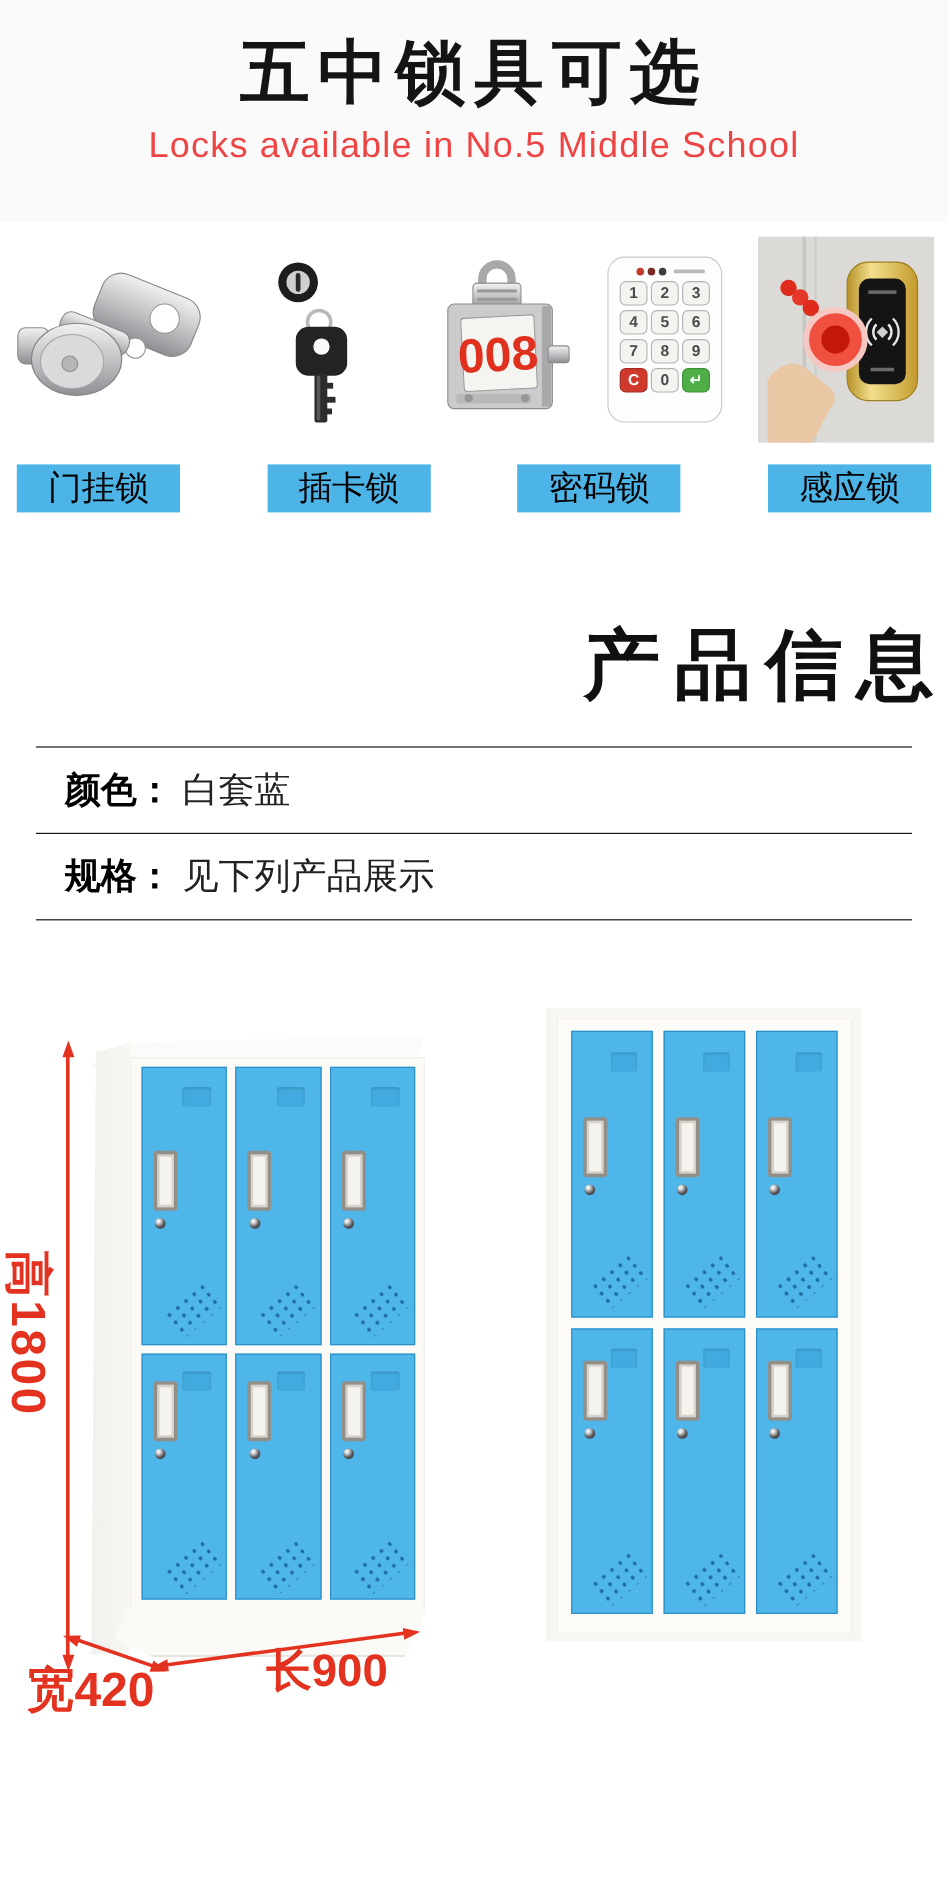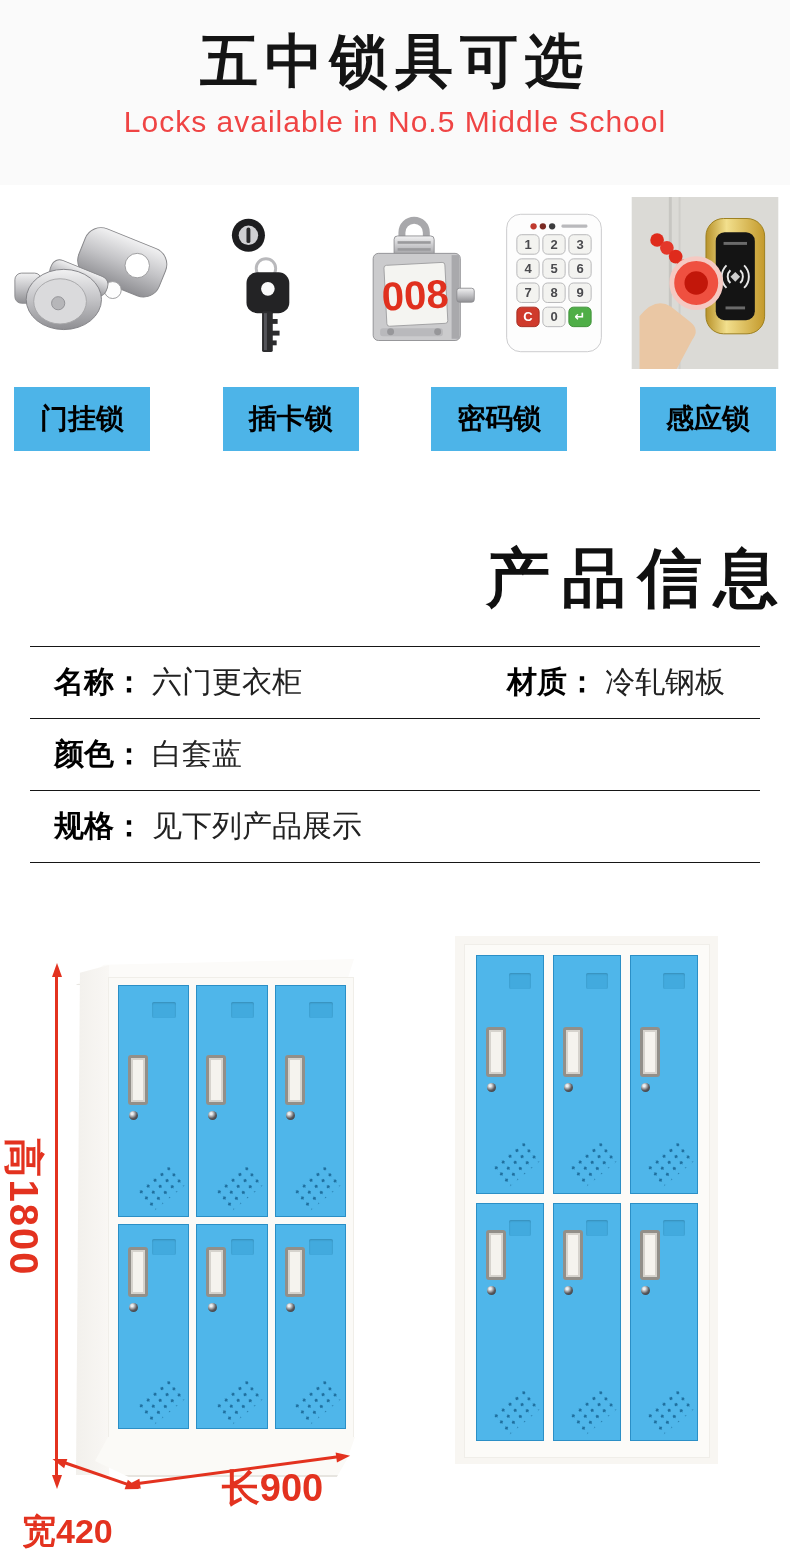--- a/index.html
+++ b/index.html
@@ -10,22 +10,22 @@
   
   .header{height:185px;background:#fafafa;text-align:center;}
   .page-title{padding-top:28px;font-size:58px;font-weight:900;letter-spacing:7px;color:#141414;line-height:1.15;}
   .page-subtitle{margin-top:10px;font-size:30px;color:#ef4444;letter-spacing:1px;}
   
   .lock-strip{height:196px;background:#fff;display:flex;align-items:center;justify-content:space-between;padding:0 10px;}
   .lock-photo{display:flex;align-items:center;justify-content:center;}
   
   .lock-labels{display:flex;justify-content:space-between;padding:6px 14px 0 14px;}
   .lock-label{
-    width:136px;height:64px;background:#4db4e8;border:none;border-radius:0;
-    font-family:inherit;font-size:28px;font-weight:700;color:#000;
+    width:136px;height:40px;background:#4db4e8;border:none;border-radius:0;
+    font-family:inherit;font-size:28px;font-weight:400;color:#000;
     display:flex;align-items:center;justify-content:center;cursor:pointer;
   }
   
   .pi-title{margin-top:84px;text-align:right;font-size:64px;font-weight:900;letter-spacing:12px;color:#101010;}
   .info-table{margin:24px 30px 0 30px;border-top:1px solid #161616;}
   .info-row{display:flex;align-items:center;border-bottom:1px solid #161616;padding:15px 0 15px 24px;font-size:30px;}
   .info-cell{display:flex;align-items:baseline;}
   .info-cell.c0{width:453px;flex:none;}
   .info-label{font-weight:700;color:#000;}
   .info-value{color:#222;margin-left:8px;}
@@ -55,21 +55,21 @@
   .door .keyhole{position:absolute;left:15%;top:calc(30% + 56px);width:9px;height:9px;border-radius:50%;
     background:radial-gradient(circle at 35% 30%,#eceff1 12%,#5a5a5e 55%,#2f2f33);}
   .door.lower .handle{top:11%;}
   .door.lower .keyhole{top:calc(11% + 56px);}
   .door .vents{position:absolute;right:11%;bottom:6%;width:42px;height:27px;transform:rotate(-40deg);
     background-image:radial-gradient(circle,#1f6f9e 1.4px,transparent 1.8px);background-size:9px 8px;}
   
   .dim-red{color:#e3321f;font-weight:700;}
   .dim-height-label{left:-55px;top:295px;width:170px;height:42px;font-size:40px;text-align:center;
     transform:rotate(90deg);letter-spacing:2px;}
-  .dim-width-label{left:22px;top:618px;font-size:34px;}
+  .dim-width-label{left:22px;top:586px;font-size:40px;}
   .dim-length-label{left:205px;top:572px;width:135px;text-align:center;font-size:38px;}
   .dim-v{left:55px;top:85px;width:3px;height:500px;background:#e3321f;}
   .dim-v::before{content:'';position:absolute;top:-13px;left:50%;transform:translateX(-50%);
     border:solid transparent;border-width:0 5px 14px 5px;border-bottom-color:#e3321f;}
   .dim-v::after{content:'';position:absolute;bottom:-13px;left:50%;transform:translateX(-50%);
     border:solid transparent;border-width:14px 5px 0 5px;border-top-color:#e3321f;}
   .dim-h{height:3px;background:#e3321f;transform-origin:0 50%;}
   .dim-h::before{content:'';position:absolute;left:-12px;top:50%;transform:translateY(-50%);
     border:solid transparent;border-width:5px 14px 5px 0;border-right-color:#e3321f;}
   .dim-h::after{content:'';position:absolute;right:-12px;top:50%;transform:translateY(-50%);
@@ -212,30 +212,20 @@
   <button class="lock-label">门挂锁</button>
   <button class="lock-label">插卡锁</button>
   <button class="lock-label">密码锁</button>
   <button class="lock-label">感应锁</button>
 </div>
 
 <div class="pi-title">产品信息</div>
 
 <div class="info-table">
   <div class="info-row">
-    <div class="info-cell c0">
-      <span class="info-label">名称：</span>
-      <span class="info-value">六门更衣柜</span>
-    </div>
-    <div class="info-cell">
-      <span class="info-label">材质：</span>
-      <span class="info-value">冷轧钢板</span>
-    </div>
-  </div>
-  <div class="info-row">
     <div class="info-cell">
       <span class="info-label">颜色：</span>
       <span class="info-value">白套蓝</span>
     </div>
   </div>
   <div class="info-row">
     <div class="info-cell c0">
       <span class="info-label">规格：</span>
       <span class="info-value">见下列产品展示</span>
     </div>

